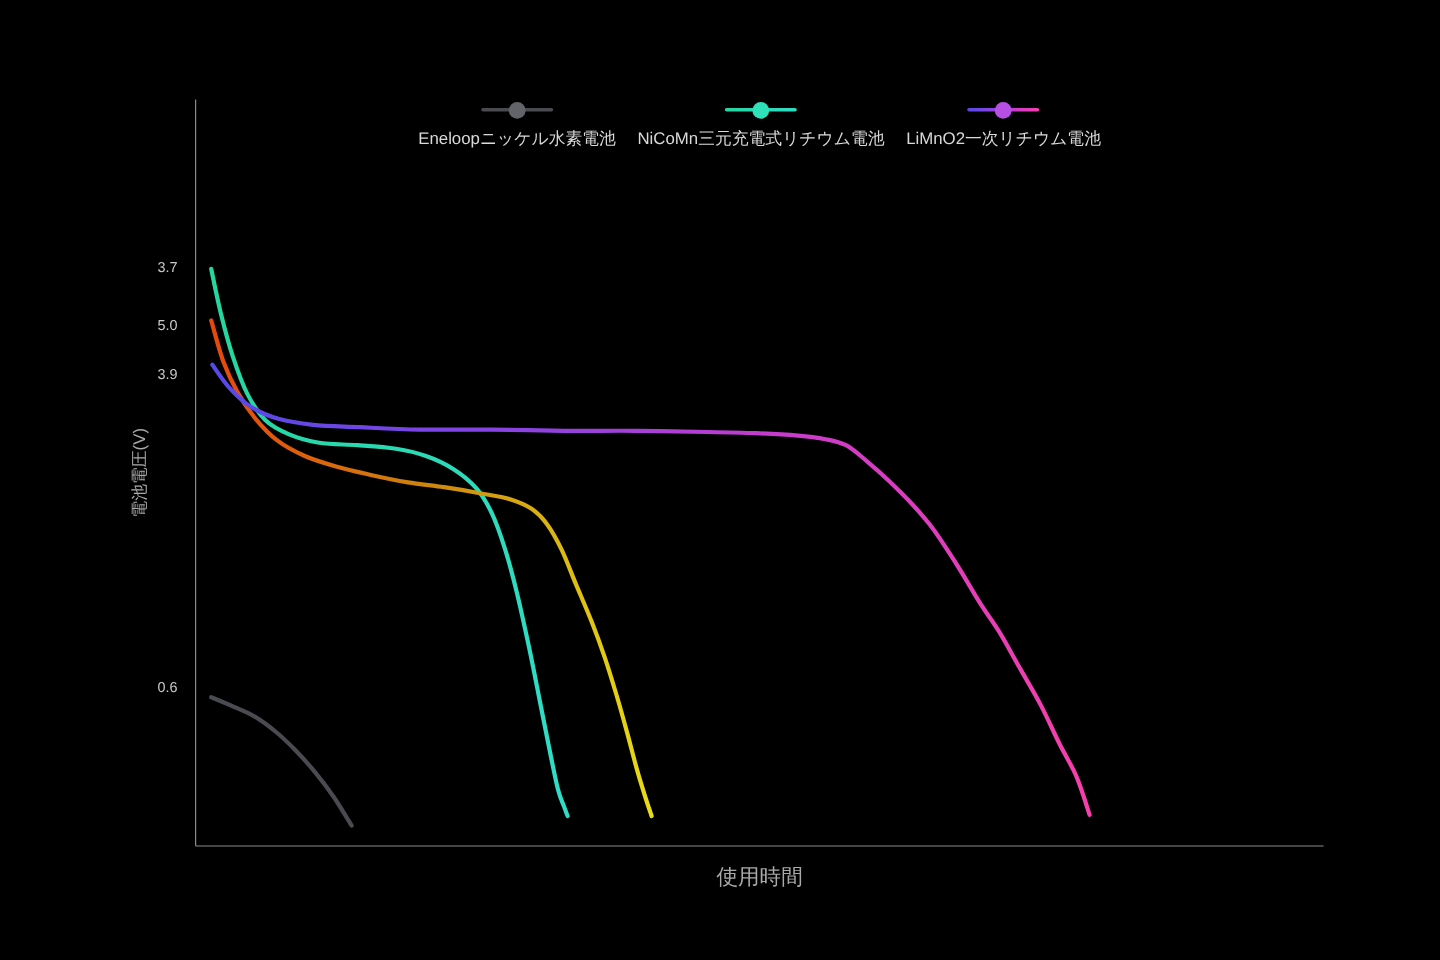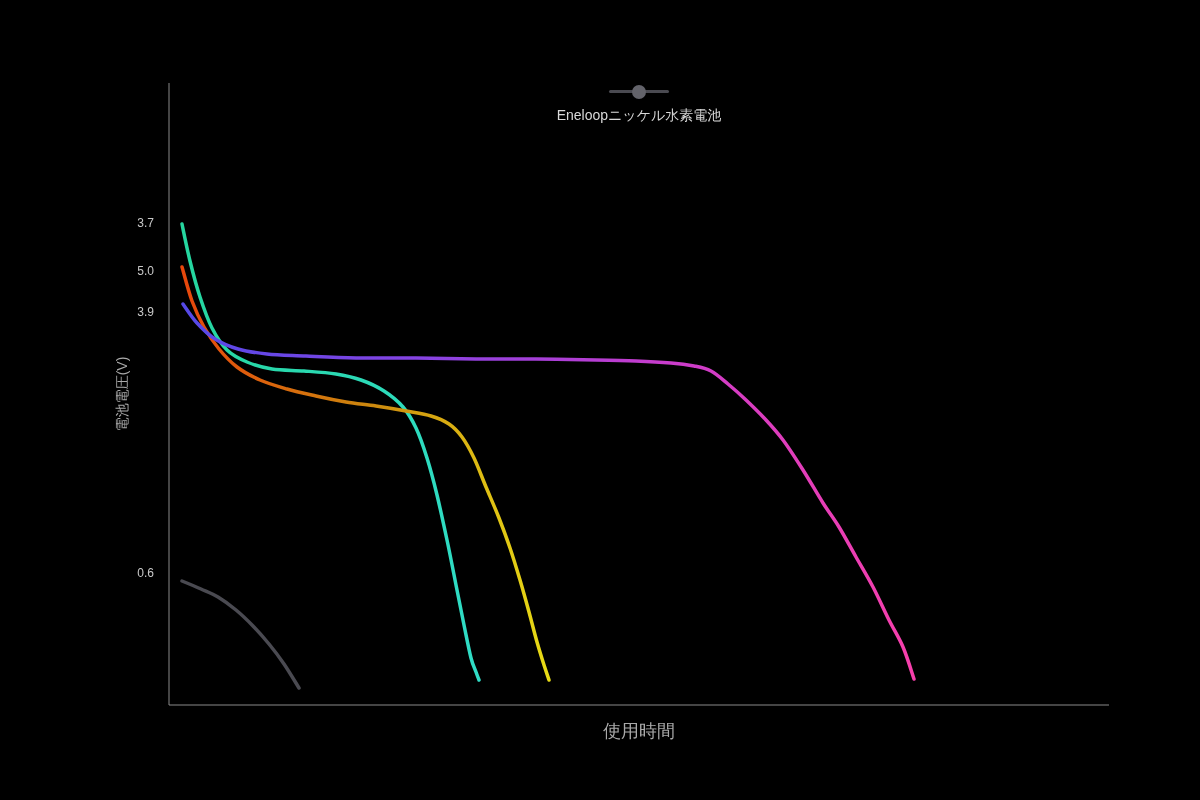--- a/index.html
+++ b/index.html
@@ -1,20 +1,20 @@
 <!DOCTYPE html>
 <html><head>
 <meta charset="utf-8">
 <style>
   html,body{margin:0;padding:0;background:#000;}
   body{
     width:1200px;height:800px;position:relative;overflow:hidden;
     font-family:"Liberation Sans","DejaVu Sans",sans-serif;
   }
-  .stage{position:absolute;inset:0;margin-left:6px;}
+  .stage{position:absolute;inset:0;}
   #curves{position:absolute;left:0;top:0;}
   .legend{
     position:absolute;left:163px;top:84px;width:940px;
     display:flex;justify-content:center;align-items:flex-start;gap:18px;
   }
   .legend-item{display:flex;flex-direction:column;align-items:center;gap:9px;cursor:pointer;}
   .lg-marker{position:relative;width:60px;height:15px;}
   .lg-line{position:absolute;left:0;top:6px;width:60px;height:3px;border-radius:2px;}
   .lg-dot{position:absolute;left:50%;top:50%;width:14px;height:14px;border-radius:50%;
           transform:translate(-50%,-50%);}
@@ -69,20 +69,34 @@
     </svg>
 
   <div class="legend">
     <div class="legend-item">
       <div class="lg-marker">
         <span class="lg-line" style="background: linear-gradient(90deg, rgb(74, 74, 81) 0%, rgb(74, 74, 81) 100%);"></span>
         <span class="lg-dot" style="background: rgb(99, 99, 106);"></span>
       </div>
       <span class="legend-label">Eneloopニッケル水素電池</span>
     </div>
+    <div class="legend-item">
+      <div class="lg-marker">
+        <span class="lg-line" style="background: linear-gradient(90deg, rgb(37, 214, 159) 0%, rgb(48, 220, 198) 100%);"></span>
+        <span class="lg-dot" style="background: rgb(47, 224, 184);"></span>
+      </div>
+      <span class="legend-label">NiCoMn三元充電式リチウム電池</span>
+    </div>
+    <div class="legend-item">
+      <div class="lg-marker">
+        <span class="lg-line" style="background: linear-gradient(90deg, rgb(85, 73, 232) 0%, rgb(135, 67, 226) 33%, rgb(201, 60, 204) 66%, rgb(247, 63, 171) 100%);"></span>
+        <span class="lg-dot" style="background: rgb(184, 79, 228);"></span>
+      </div>
+      <span class="legend-label">LiMnO2一次リチウム電池</span>
+    </div>
   </div>
 
   <span class="ytick" style="top: 223px;">3.7</span>
   <span class="ytick" style="top: 271px;">5.0</span>
   <span class="ytick" style="top: 312px;">3.9</span>
   <span class="ytick" style="top: 573px;">0.6</span>
 
   <span class="xlabel">使用時間</span>
   <span class="ylabel">電池電圧(V)</span>
 </div>

